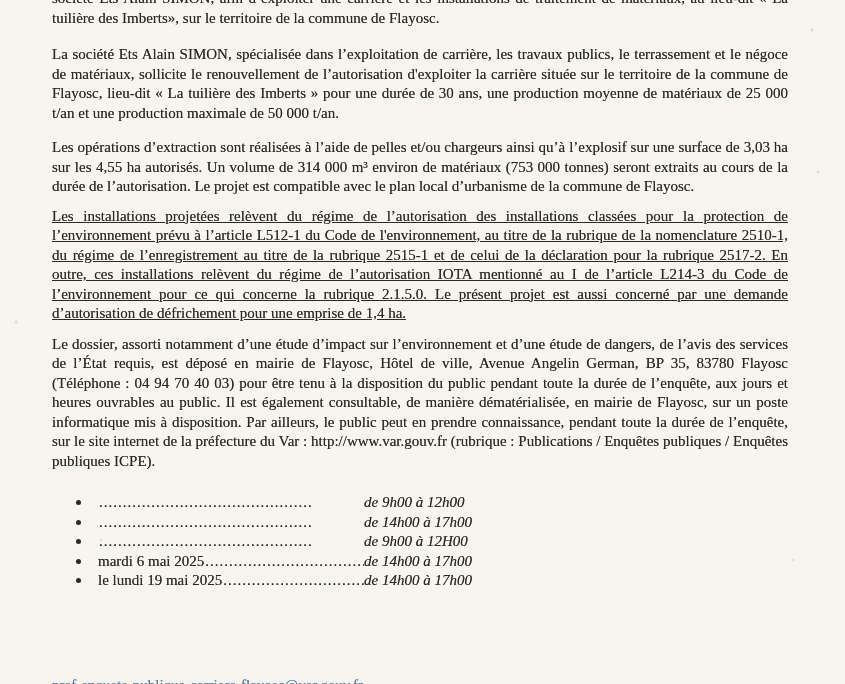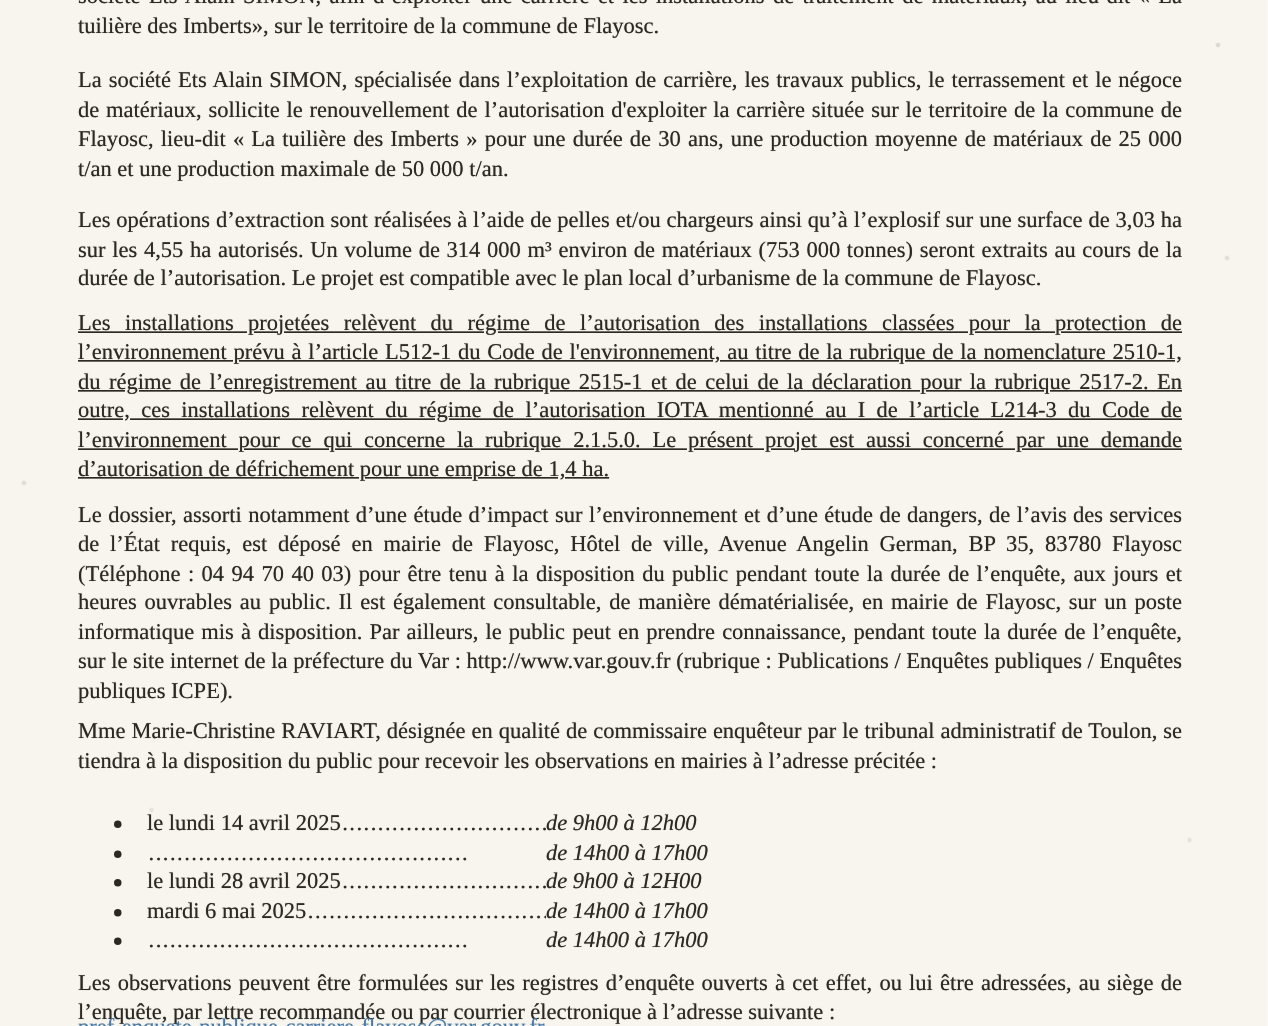--- a/index.html
+++ b/index.html
@@ -98,61 +98,58 @@
     <p class="para-intro">société Ets Alain SIMON, afin d’exploiter une carrière et les installations de traitement de matériaux, au lieu-dit « La tuilière des Imberts», sur le territoire de la commune de Flayosc.</p>
 
     <p class="para-company">La société Ets Alain SIMON, spécialisée dans l’exploitation de carrière, les travaux publics, le terrassement et le négoce de matériaux, sollicite le renouvellement de l’autorisation d'exploiter la carrière située sur le territoire de la commune de Flayosc, lieu-dit « La tuilière des Imberts » pour une durée de 30 ans, une production moyenne de matériaux de 25 000 t/an et une production maximale de 50 000 t/an.</p>
 
     <p class="para-extraction">Les opérations d’extraction sont réalisées à l’aide de pelles et/ou chargeurs ainsi qu’à l’explosif sur une surface de 3,03 ha sur les 4,55 ha autorisés. Un volume de 314 000 m³ environ de matériaux (753 000 tonnes) seront extraits au cours de la durée de l’autorisation. Le projet est compatible avec le plan local d’urbanisme de la commune de Flayosc.</p>
 
     <p class="para-regulations">Les installations projetées relèvent du régime de l’autorisation des installations classées pour la protection de l’environnement prévu à l’article L512-1 du Code de l'environnement, au titre de la rubrique de la nomenclature 2510-1, du régime de l’enregistrement au titre de la rubrique 2515-1 et de celui de la déclaration pour la rubrique 2517-2. En outre, ces installations relèvent du régime de l’autorisation IOTA mentionné au I de l’article L214-3 du Code de l’environnement pour ce qui concerne la rubrique 2.1.5.0. Le présent projet est aussi concerné par une demande d’autorisation de défrichement pour une emprise de 1,4 ha.</p>
 
     <p class="para-dossier">Le dossier, assorti notamment d’une étude d’impact sur l’environnement et d’une étude de dangers, de l’avis des services de l’État requis, est déposé en mairie de Flayosc, Hôtel de ville, Avenue Angelin German, BP 35, 83780 Flayosc (Téléphone : 04 94 70 40 03) pour être tenu à la disposition du public pendant toute la durée de l’enquête, aux jours et heures ouvrables au public. Il est également consultable, de manière dématérialisée, en mairie de Flayosc, sur un poste informatique mis à disposition. Par ailleurs, le public peut en prendre connaissance, pendant toute la durée de l’enquête, sur le site internet de la préfecture du Var : http://www.var.gouv.fr (rubrique : Publications / Enquêtes publiques / Enquêtes publiques ICPE).</p>
 
-    <p class="para-commissioner">Mme Marie-Christine RAVIART, désignée en qualité de commissaire enquêteur par le tribunal administratif de Toulon, se tiendra à la disposition du public pour recevoir les observations en mairies  à l’adresse précitée :</p>
 
     <ul class="schedule">
       <li>
         <span class="bullet"></span>
         <span class="sched-row">
-          <span class="sched-date">le lundi 14 avril 2025 </span>
           <span class="sched-leader">.............................................</span>
           <span class="sched-time">de 9h00 à 12h00</span>
         </span>
       </li>
       <li>
         <span class="bullet"></span>
         <span class="sched-row">
           <span class="sched-leader">.............................................</span>
           <span class="sched-time">de 14h00 à 17h00</span>
         </span>
       </li>
       <li>
         <span class="bullet"></span>
         <span class="sched-row">
-          <span class="sched-date">le lundi 28 avril 2025 </span>
           <span class="sched-leader">.............................................</span>
           <span class="sched-time">de 9h00 à 12H00</span>
         </span>
       </li>
       <li>
         <span class="bullet"></span>
         <span class="sched-row">
           <span class="sched-date">mardi 6 mai 2025</span>
           <span class="sched-leader">.............................................</span>
           <span class="sched-time">de 14h00 à 17h00</span>
         </span>
       </li>
       <li>
         <span class="bullet"></span>
         <span class="sched-row">
+          <span class="sched-date">le lundi 19 mai 2025</span>
           <span class="sched-leader">.............................................</span>
           <span class="sched-time">de 14h00 à 17h00</span>
         </span>
       </li>
     </ul>
 
-    <p class="para-observations">Les observations peuvent être formulées sur les registres d’enquête ouverts à cet effet, ou lui être adressées, au siège de l’enquête, par lettre recommandée ou par courrier électronique à l’adresse suivante :</p>
 
   </div>
 
   <div class="email-line">pref-enquete-publique-carriere-flayosc@var.gouv.fr</div>
 </div>
 
 </body></html>

